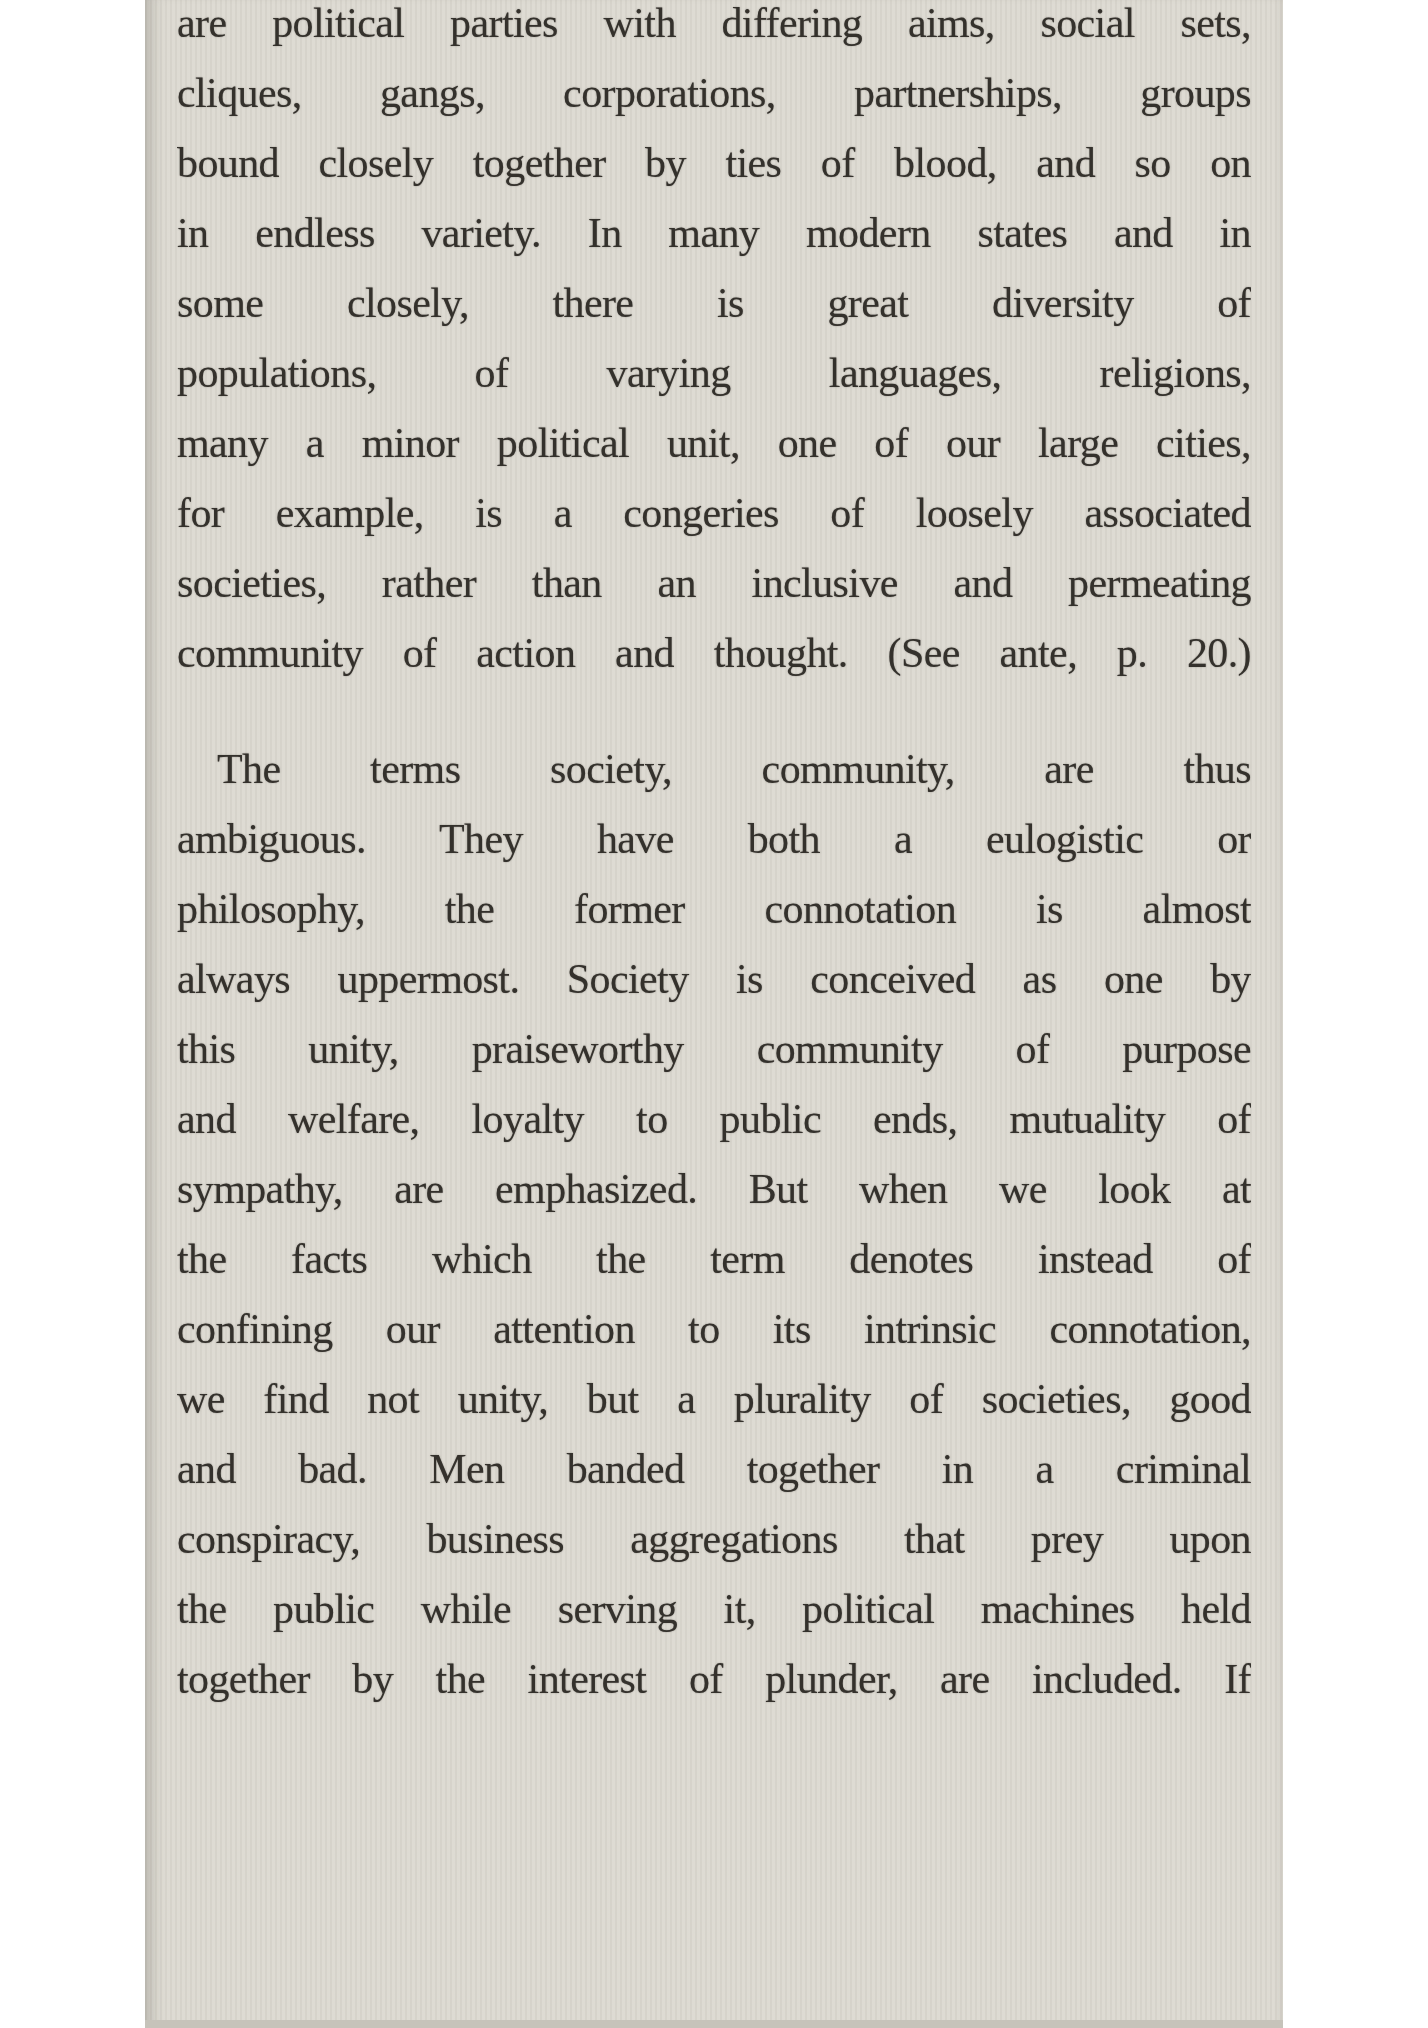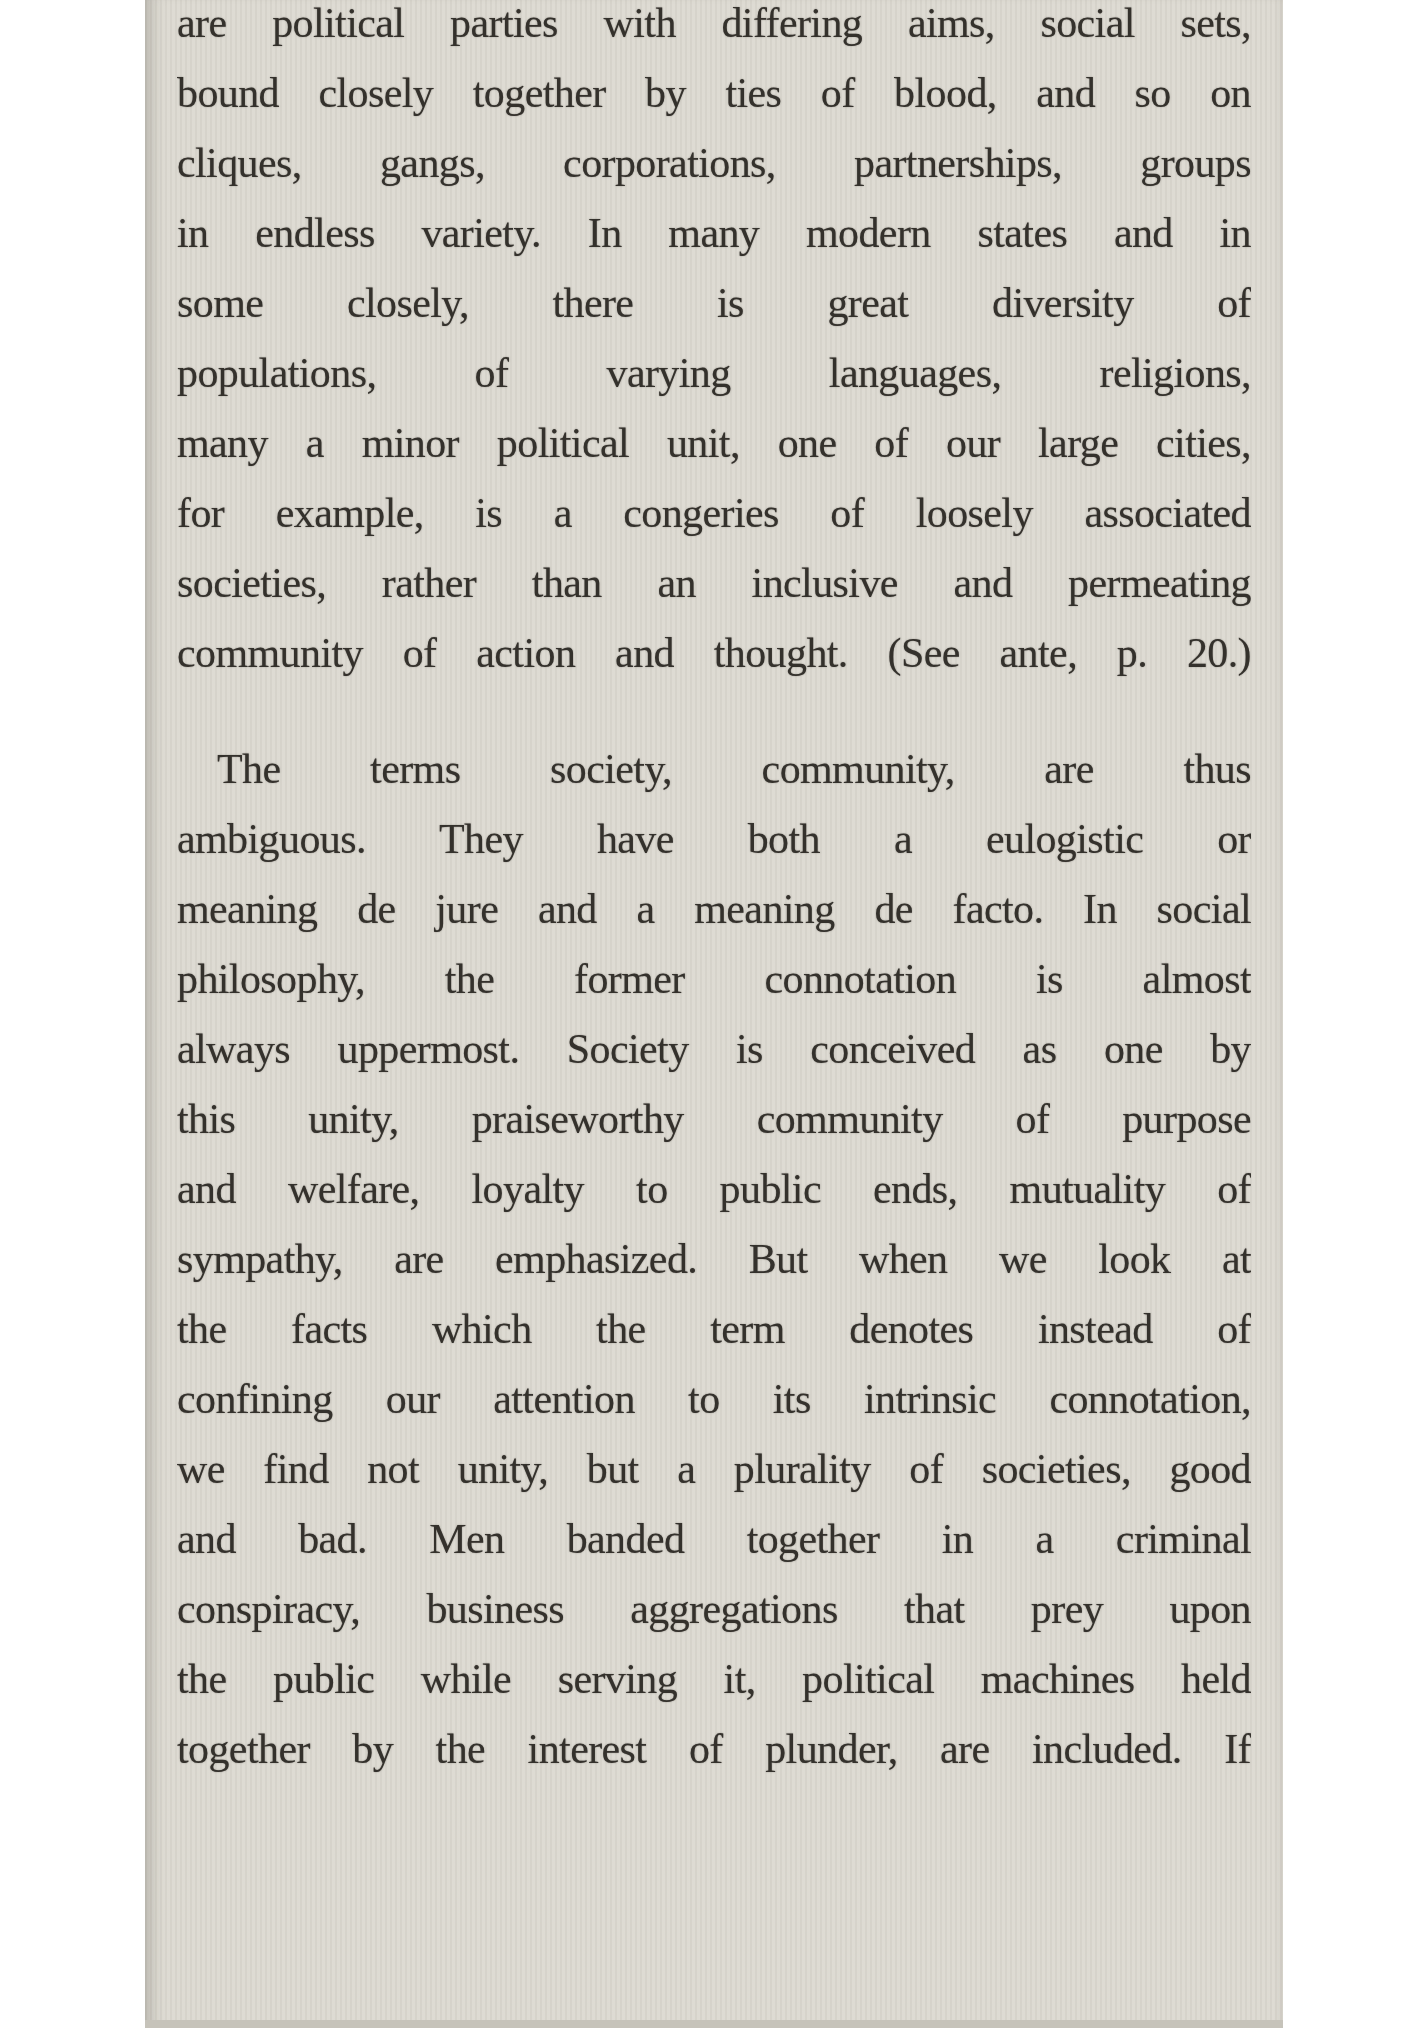--- a/index.html
+++ b/index.html
@@ -64,34 +64,33 @@
   }
 </style>
 </head>
 <body>
 
 <div class="screen" style="background: rgb(255, 255, 255); padding-left: 19px;">
   <div class="paper" style="background-color: rgb(220, 217, 209);">
     <div class="page-text" id="page-text" style="color: rgb(52, 49, 44);">
         <div class="paragraph">
           <div class="text-line">are political parties with differing aims, social sets,</div>
+          <div class="text-line">cliques, gangs, corporations, partnerships, groups</div>
           <div class="text-line">bound closely together by ties of blood, and so on</div>
-          <div class="text-line">cliques, gangs, corporations, partnerships, groups</div>
           <div class="text-line">in endless variety. In many modern states and in</div>
           <div class="text-line">some closely, there is great diversity of</div>
           <div class="text-line">populations, of varying languages, religions,</div>
           <div class="text-line">many a minor political unit, one of our large cities,</div>
           <div class="text-line">for example, is a congeries of loosely associated</div>
           <div class="text-line">societies, rather than an inclusive and permeating</div>
           <div class="text-line">community of action and thought. (See ante, p. 20.)</div>
         </div>
         <div class="paragraph indented">
           <div class="text-line">The terms society, community, are thus</div>
           <div class="text-line">ambiguous. They have both a eulogistic or</div>
-          <div class="text-line">meaning de jure and a meaning de facto. In social</div>
           <div class="text-line">philosophy, the former connotation is almost</div>
           <div class="text-line">always uppermost. Society is conceived as one by</div>
           <div class="text-line">this unity, praiseworthy community of purpose</div>
           <div class="text-line">and welfare, loyalty to public ends, mutuality of</div>
           <div class="text-line">sympathy, are emphasized. But when we look at</div>
           <div class="text-line">the facts which the term denotes instead of</div>
           <div class="text-line">confining our attention to its intrinsic connotation,</div>
           <div class="text-line">we find not unity, but a plurality of societies, good</div>
           <div class="text-line">and bad. Men banded together in a criminal</div>
           <div class="text-line">conspiracy, business aggregations that prey upon</div>

